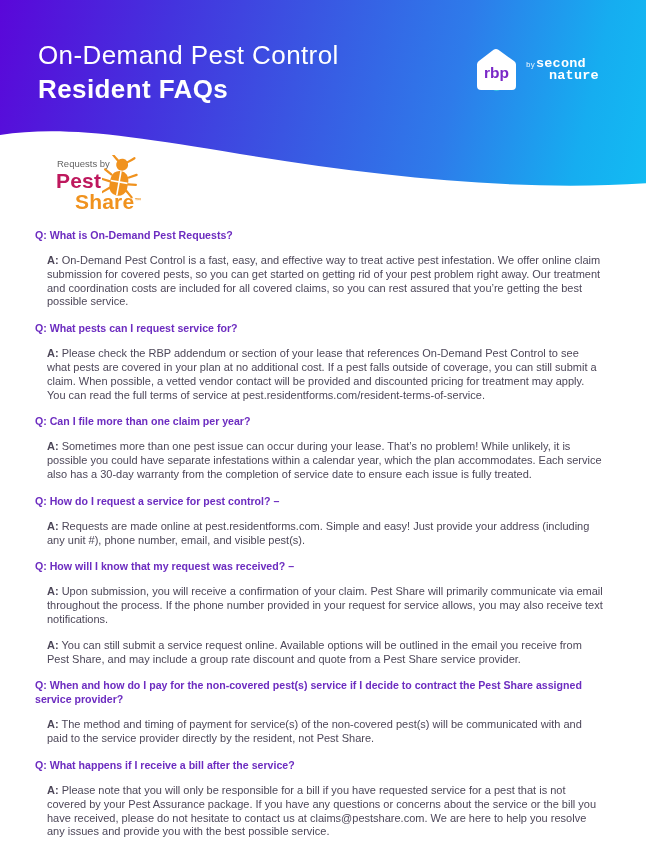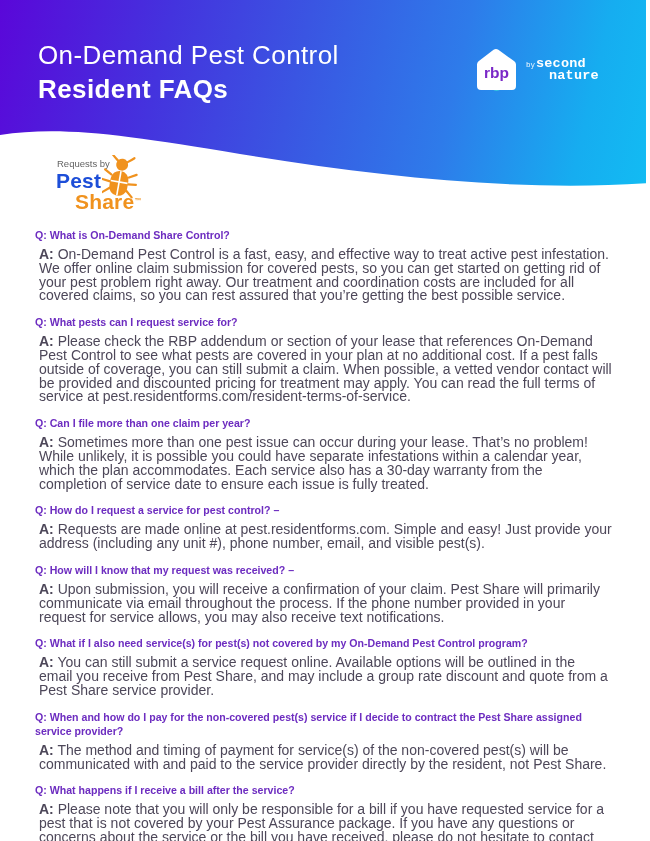--- a/index.html
+++ b/index.html
@@ -18,30 +18,30 @@
   .rbp-badge{position:absolute;left:472px;top:45px;width:48px;height:56px;}
   .brand-wordmark{position:absolute;left:526px;top:58px;color:#ffffff;display:flex;font-family:Liberation Mono, monospace;}
   .brand-by{font-size:7.5px;font-weight:400;margin-top:3px;opacity:.95;}
   .brand-stack{margin-left:1px;line-height:12px;}
   .brand-second{font-size:13.5px;font-weight:700;letter-spacing:.2px;}
   .brand-nature{font-size:13.5px;font-weight:700;letter-spacing:.2px;margin-left:5px;padding-left:8px;}
 
   
   .powered{position:absolute;left:56px;top:158px;width:130px;}
   .powered-label{font-size:9.5px;color:#636363;font-weight:500;margin-left:1px;}
-  .ps-pest{font-size:21px;font-weight:800;color:#1d4ed8;line-height:20px;margin-top:2px;letter-spacing:.2px;}
+  .ps-pest{font-size:21px;font-weight:800;color:#be185d;line-height:20px;margin-top:2px;letter-spacing:.2px;}
   .ps-share{font-size:21px;font-weight:800;color:#F0921E;line-height:19px;margin-left:19px;letter-spacing:.2px;}
   .ps-tm{font-size:7px;vertical-align:6px;font-weight:700;}
   .bug{position:absolute;left:46px;top:-3px;width:36px;height:44px;}
 
   
   .content{position:absolute;left:35px;top:228px;width:581px;}
   .faq{margin-bottom:12px;}
   .question{margin:0 0 6px 0;font-size:10.6px;font-weight:700;color:#6D2DC0;line-height:14px;}
-  .answer{margin:4px;font-size:14px;font-weight:400;color:#4D4759;line-height:13.8px;}
+  .answer{margin:12px;font-size:11px;font-weight:400;color:#4D4759;line-height:13.8px;}
   .answer strong{font-weight:700;}
 </style>
 </head>
 <body>
 
 <div class="page">
 
   <div class="header">
     <div class="titles">
       <div class="title-line1">On-Demand Pest Control</div>
@@ -89,41 +89,40 @@
         <circle cx="18" cy="9.5" r="6" fill="#F0921E"></circle>
         <rect x="9" y="16" width="18" height="25" rx="9" fill="#F0921E"></rect>
         <path d="M18,16 L18,41" stroke="#ffffff" stroke-width="1.6"></path>
         <path d="M9.5,27 L26.5,27" stroke="#ffffff" stroke-width="1.6"></path>
       </g>
     </svg>
   </div>
 
   <main class="content">
       <section class="faq">
-        <h3 class="question">Q: What is On-Demand Share Control?</h3>
+        <h3 class="question">Q: What is On-Demand Pest Requests?</h3>
         <p class="answer"><strong>A:</strong> On-Demand Pest Control is a fast, easy, and effective way to treat active pest infestation. We offer online claim submission for covered pests, so you can get started on getting rid of your pest problem right away. Our treatment and coordination costs are included for all covered claims, so you can rest assured that you’re getting the best possible service.</p>
       </section>
       <section class="faq">
         <h3 class="question">Q: What pests can I request service for?</h3>
         <p class="answer"><strong>A:</strong> Please check the RBP addendum or section of your lease that references On-Demand Pest Control to see what pests are covered in your plan at no additional cost. If a pest falls outside of coverage, you can still submit a claim. When possible, a vetted vendor contact will be provided and discounted pricing for treatment may apply. You can read the full terms of service at pest.residentforms.com/resident-terms-of-service.</p>
       </section>
       <section class="faq">
         <h3 class="question">Q: Can I file more than one claim per year?</h3>
         <p class="answer"><strong>A:</strong> Sometimes more than one pest issue can occur during your lease. That’s no problem! While unlikely, it is possible you could have separate infestations within a calendar year, which the plan accommodates. Each service also has a 30-day warranty from the completion of service date to ensure each issue is fully treated.</p>
       </section>
       <section class="faq">
         <h3 class="question">Q: How do I request a service for pest control? –</h3>
         <p class="answer"><strong>A:</strong> Requests are made online at pest.residentforms.com. Simple and easy! Just provide your address (including any unit #), phone number, email, and visible pest(s).</p>
       </section>
       <section class="faq">
         <h3 class="question">Q: How will I know that my request was received? –</h3>
         <p class="answer"><strong>A:</strong> Upon submission, you will receive a confirmation of your claim. Pest Share will primarily communicate via email throughout the process. If the phone number provided in your request for service allows, you may also receive text notifications.</p>
       </section>
       <section class="faq">
-        <h3 class="question">Q: What if I also need service(s) for pest(s) not covered by my On-Demand Pest Control program?</h3>
         <p class="answer"><strong>A:</strong> You can still submit a service request online. Available options will be outlined in the email you receive from Pest Share, and may include a group rate discount and quote from a Pest Share service provider.</p>
       </section>
       <section class="faq">
         <h3 class="question">Q: When and how do I pay for the non-covered pest(s) service if I decide to contract the Pest Share assigned service provider?</h3>
         <p class="answer"><strong>A:</strong> The method and timing of payment for service(s) of the non-covered pest(s) will be communicated with and paid to the service provider directly by the resident, not Pest Share.</p>
       </section>
       <section class="faq">
         <h3 class="question">Q: What happens if I receive a bill after the service?</h3>
         <p class="answer"><strong>A:</strong> Please note that you will only be responsible for a bill if you have requested service for a pest that is not covered by your Pest Assurance package. If you have any questions or concerns about the service or the bill you have received, please do not hesitate to contact us at claims@pestshare.com. We are here to help you resolve any issues and provide you with the best possible service.</p>
       </section>

